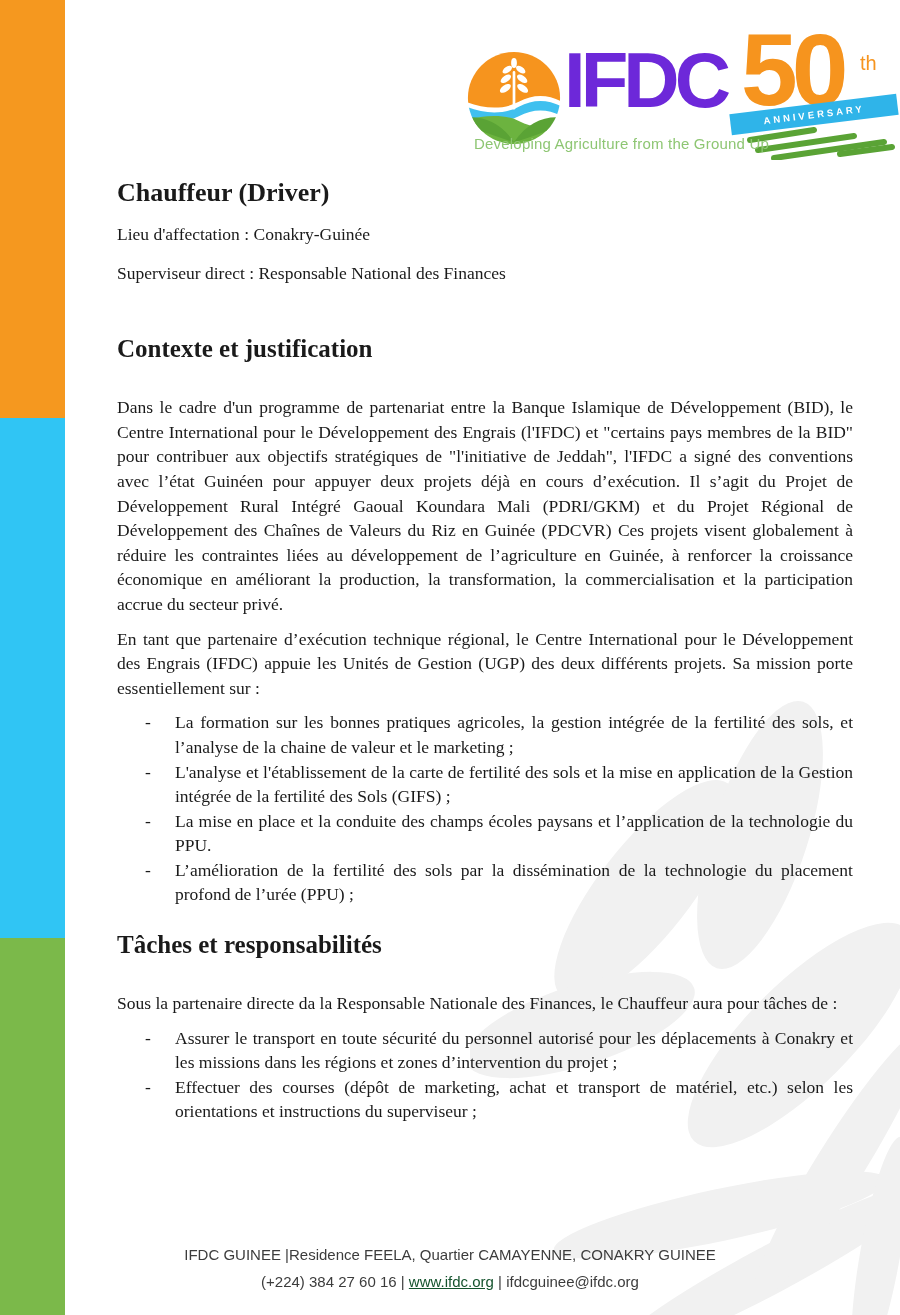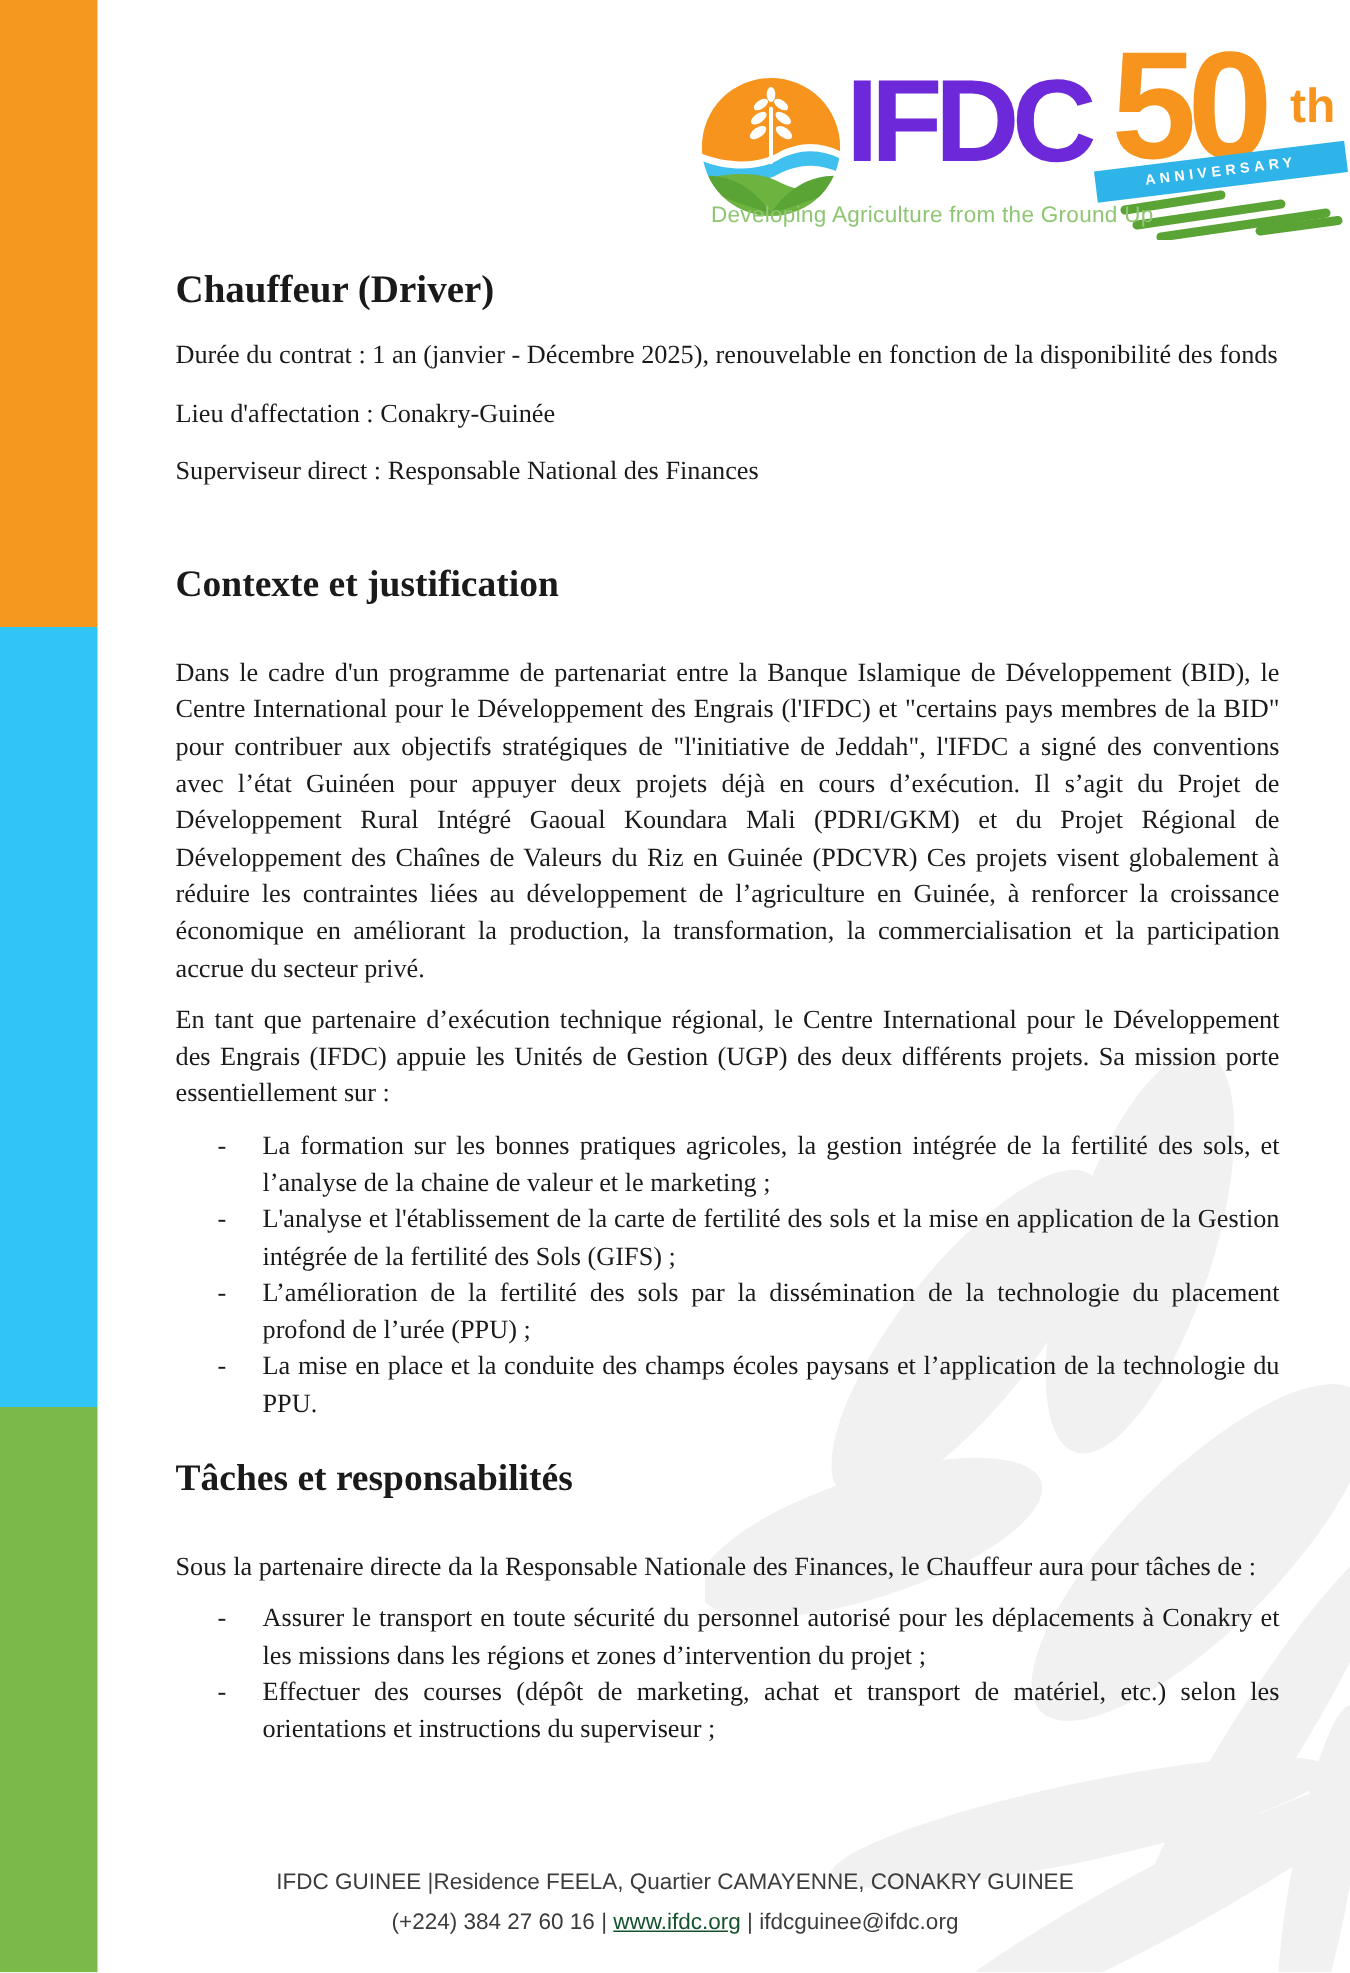--- a/index.html
+++ b/index.html
@@ -20,21 +20,21 @@
   .watermark { position:absolute; right:0; bottom:0; z-index:0; }
 
   
   .logo { position:absolute; left:458px; top:36px; width:436px; height:124px; z-index:2;
           font-family:"Liberation Sans", sans-serif; }
   .emblem { position:absolute; left:8px; top:14px; width:96px; height:96px; }
   .wordmark { position:absolute; left:106px; top:-16px; font-size:78px; font-weight:700;
               letter-spacing:-5px; color:#6d28d9; line-height:120px; }
   .anniv-num { position:absolute; left:283px; top:-26px; font-size:102px; font-weight:700;
                letter-spacing:-6px; color:#F6941E; line-height:120px; }
-  .anniv-th { position:absolute; left:402px; top:16px; font-size:32px; font-weight:700; color:#F6941E; }
+  .anniv-th { position:absolute; left:402px; top:16px; font-size:20px; font-weight:400; color:#F6941E; }
   .stripes { position:absolute; left:286px; top:78px; }
   .ribbon { position:absolute; left:272px; top:68px; width:168px; height:21px;
             background:#2FB4E9; transform:rotate(-7deg); text-align:center;
             font-size:9.5px; font-weight:700; letter-spacing:3px; color:#ffffff;
             line-height:21px; }
   .tagline { position:absolute; left:16px; top:99px; width:300px; font-size:15px;
              color:#8EC673; letter-spacing:0.2px; white-space:nowrap; }
 
   
   .content { position:absolute; left:117px; top:0; width:736px; z-index:1; }
@@ -115,32 +115,31 @@
     </svg>
     <div class="anniv-num">50</div>
     <div class="anniv-th">th</div>
     <div class="ribbon">ANNIVERSARY</div>
     <div class="tagline">Developing Agriculture from the Ground Up</div>
   </div>
 
   <div class="content">
     <h1 class="doc-title">Chauffeur (Driver)</h1>
 
-    <p class="meta-line first">Durée du contrat : 1 an (janvier - Décembre 2025), renouvelable en fonction de la disponibilité des fonds</p>
     <p class="meta-line">Lieu d'affectation : Conakry-Guinée</p>
     <p class="meta-line">Superviseur direct : Responsable National des Finances</p>
 
     <h2 class="section-heading heading-1">Contexte et justification</h2>
     <p class="para p-after-heading">Dans le cadre d'un programme de partenariat entre la Banque Islamique de Développement (BID), le Centre International pour le Développement des Engrais (l'IFDC) et "certains pays membres de la BID" pour contribuer aux objectifs stratégiques de "l'initiative de Jeddah", l'IFDC a signé des conventions avec l’état Guinéen pour appuyer deux  projets déjà en cours d’exécution. Il s’agit du Projet de Développement Rural Intégré Gaoual Koundara Mali (PDRI/GKM) et du Projet Régional de Développement des Chaînes de Valeurs du Riz en Guinée (PDCVR) Ces projets visent globalement à réduire les contraintes liées au développement de l’agriculture en Guinée, à renforcer la croissance économique en améliorant la production, la transformation, la commercialisation et la participation accrue du secteur privé.</p>
     <p class="para p-follow">En tant que partenaire d’exécution technique régional, le Centre International pour le Développement des Engrais (IFDC) appuie les Unités de Gestion (UGP) des deux  différents projets. Sa mission porte essentiellement sur :</p>
     <ul class="bullets">
       <li>La formation sur les bonnes pratiques agricoles, la gestion intégrée de la fertilité des sols, et l’analyse de la chaine de valeur et le marketing ;</li>
       <li>L'analyse et l'établissement de la carte de fertilité des sols et la mise en application de la Gestion intégrée de la fertilité des Sols (GIFS) ;</li>
+      <li>La mise en place et la conduite des champs écoles paysans et l’application de la technologie du PPU.</li>
       <li>L’amélioration de la fertilité des sols par la dissémination de la technologie du placement profond de l’urée (PPU) ;</li>
-      <li>La mise en place et la conduite des champs écoles paysans et l’application de la technologie du PPU.</li>
     </ul>
 
     <h2 class="section-heading heading-2">Tâches et responsabilités</h2>
     <p class="para p-after-heading">Sous la partenaire directe da la Responsable Nationale des Finances, le Chauffeur aura pour tâches de :</p>
     <ul class="bullets">
       <li>Assurer le transport en toute sécurité du personnel autorisé pour les déplacements à Conakry et les missions dans les régions et zones d’intervention du projet ;</li>
       <li>Effectuer des courses (dépôt de marketing, achat et transport de matériel, etc.) selon les orientations et instructions du superviseur ;</li>
     </ul>
   </div>
 

